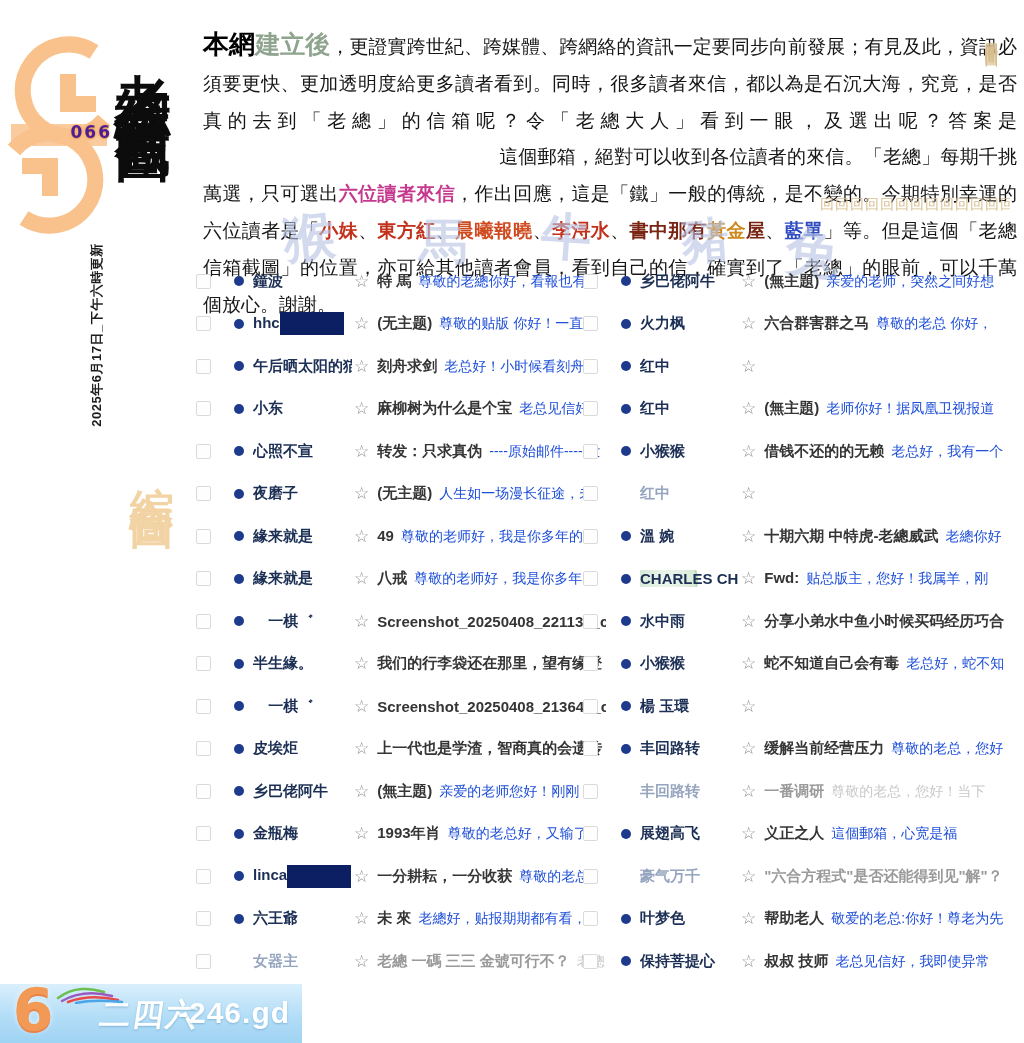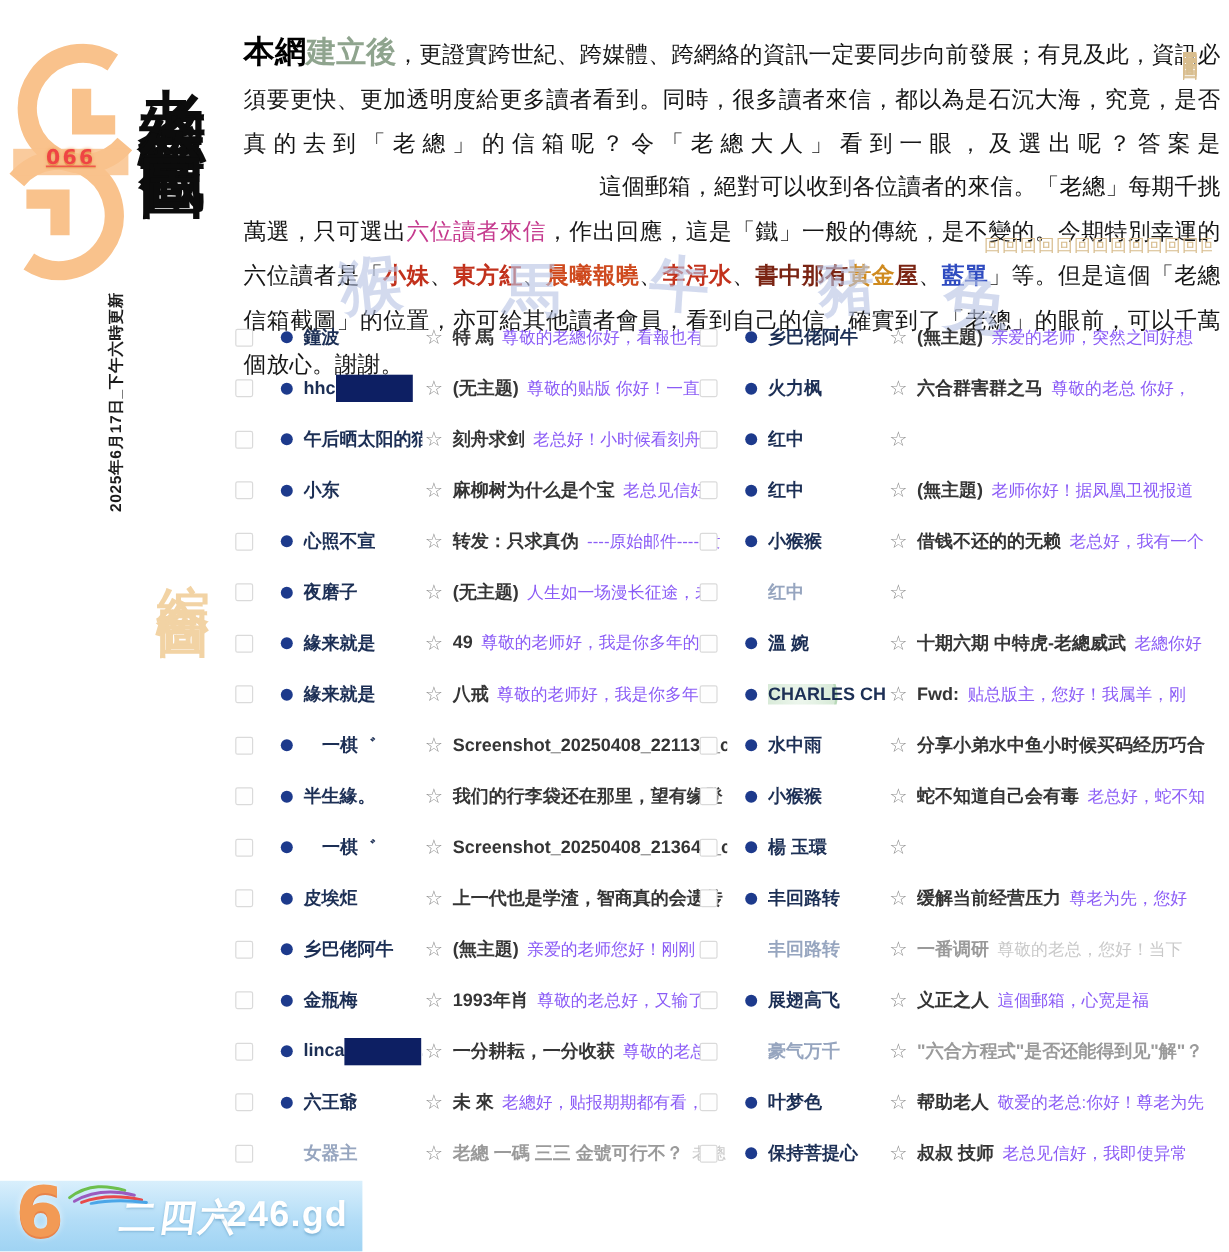--- a/index.html
+++ b/index.html
@@ -2,38 +2,38 @@
 <html><head>
 <meta charset="utf-8">
 <style>
   html,body{margin:0;padding:0;}
   body{width:1024px;height:1043px;position:relative;overflow:hidden;background:#ffffff;
        font-family:"Liberation Sans",sans-serif;}
   .abs{position:absolute;}
 
   
   .medallion{left:6px;top:36px;width:106px;height:198px;}
-  .medallion .badge{position:absolute;left:0;top:86px;width:100%;text-align:center;
-     font:bold 17px "DejaVu Sans",sans-serif;color:#ef4444;letter-spacing:2px;
-     text-shadow:0 0 3px #e89a55,0 1px 0 #e89a55;text-decoration:underline;}
+  .medallion .badge{position:absolute;left:0;top:86px;width:100%;text-align:right;
+     font:bold 17px "DejaVu Sans",sans-serif;color:#4c1d95;letter-spacing:2px;
+     text-shadow:0 0 3px #e89a55,0 1px 0 #e89a55;}
   .date-note{left:0px;top:323px;width:200px;height:24px;transform:rotate(-90deg);
      transform-origin:50% 50%;text-align:center;font:bold 13px "Liberation Sans",sans-serif;
      color:#1c1c1c;letter-spacing:.5px;white-space:nowrap;}
   .v-title{left:116px;top:28px;writing-mode:vertical-rl;font-family:"DejaVu Serif",serif;
      font-size:56px;font-weight:bold;color:#0c0c0c;letter-spacing:12px;line-height:1;}
   .v-subtitle{left:130px;top:452px;writing-mode:vertical-rl;font-family:"DejaVu Serif",serif;
      font-size:44px;font-weight:bold;color:#f2d3a4;letter-spacing:11px;line-height:1;}
 
   
   .intro{left:203px;top:26px;width:814px;font-family:"DejaVu Serif",serif;
      font-size:19px;line-height:36.8px;color:#161616;text-align:justify;}
   .lead-bold{font-size:26px;font-weight:bold;color:#000;}
   .lead-wm{font-size:25px;font-weight:bold;color:#8fa48e;}
   .answer-gap{display:inline-block;width:296px;height:1px;}
-  .hl-magenta{font-weight:normal;}
+  .hl-magenta{font-weight:bold;}
   .rdr{font-weight:bold;}
 
   
   .meander{color:#d8bd8e;font-size:14px;line-height:15px;letter-spacing:1px;overflow:hidden;}
   .meander.vert{left:977px;top:32px;width:22px;height:178px;writing-mode:vertical-rl;}
   .meander.horz{left:820px;top:197px;width:190px;height:18px;white-space:nowrap;}
 
   
   .zodiac span{position:absolute;font-family:"DejaVu Serif",serif;font-weight:bold;
      color:#b9c5e5;opacity:.62;}
@@ -55,21 +55,21 @@
   .sender{flex:none;width:99px;margin-left:9px;font-weight:bold;font-size:15px;color:#1c2f55;
       white-space:nowrap;overflow:hidden;position:relative;}
   .sender > .stxt{position:relative;z-index:1;}
   .redact{display:inline-block;width:64px;height:23px;background:#0d1f63;vertical-align:middle;}
   .stamp{position:absolute;left:-4px;top:-21px;width:58px;height:58px;border-radius:50%;
       background:radial-gradient(circle,rgba(150,205,150,.15),rgba(125,185,125,.38));
       border:2px solid rgba(115,175,115,.3);z-index:0;}
   .star{flex:none;color:#8f8f8f;font-size:17px;margin:0 8px 0 2px;}
   .rowtext{flex:1;white-space:nowrap;overflow:hidden;font-size:15px;}
   .subject{font-weight:bold;color:#353535;}
-  .preview{color:#8b5cf6;font-size:14px;margin-left:7px;}
+  .preview{color:#1d4ed8;font-size:14px;margin-left:7px;}
   .mail-row.faded .sender{color:#96a5bf;}
   .mail-row.faded .subject{color:#9a9a9a;}
   .mail-row.faded .preview{color:#c9c9c9;}
 
   
   .banner{left:0;top:984px;width:302px;height:59px;
       background:linear-gradient(180deg,#d9effc 0%,#b3ddf7 55%,#9fd3f3 100%);}
   .banner .six{position:absolute;left:13px;top:-8px;font:900 58px "DejaVu Sans",sans-serif;
       color:#f29a55;text-shadow:0 2px 0 #e8834a,0 0 6px rgba(255,255,255,.7);}
   .banner .streamers{position:absolute;left:56px;top:0px;}
@@ -308,21 +308,21 @@
       <span class="cb"></span>
       <span class="dot"></span>
       <span class="sender"><span class="stxt">楊 玉環</span></span>
       <span class="star">☆</span>
     </div>
     <div class="mail-row">
       <span class="cb"></span>
       <span class="dot"></span>
       <span class="sender"><span class="stxt">丰回路转</span></span>
       <span class="star">☆</span>
-      <span class="rowtext"><span class="subject">缓解当前经营压力</span><span class="preview">尊老为先，您好</span></span>
+      <span class="rowtext"><span class="subject">缓解当前经营压力</span><span class="preview">尊敬的老总，您好</span></span>
     </div>
     <div class="mail-row faded">
       <span class="cb"></span>
       <span class="dot hide"></span>
       <span class="sender"><span class="stxt">丰回路转</span></span>
       <span class="star">☆</span>
       <span class="rowtext"><span class="subject">一番调研</span><span class="preview">尊敬的老总，您好！当下</span></span>
     </div>
     <div class="mail-row">
       <span class="cb"></span>

